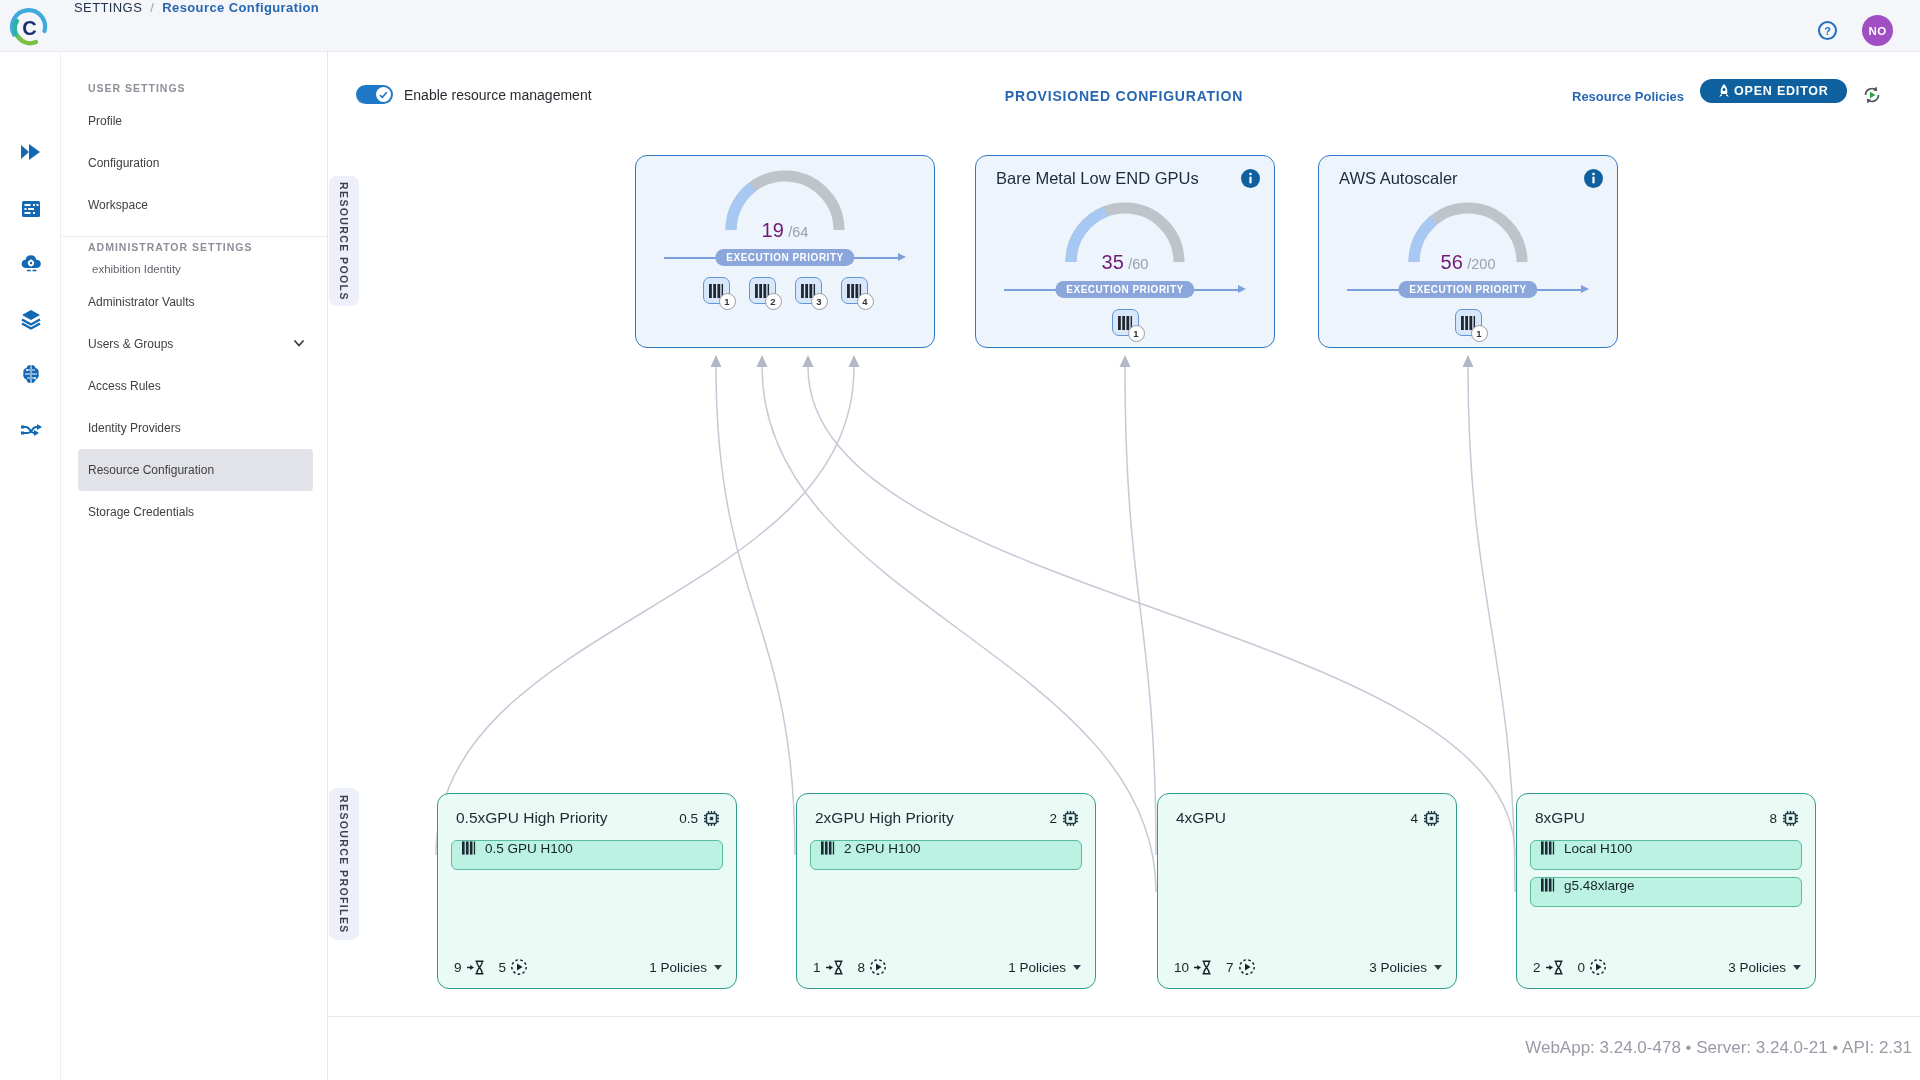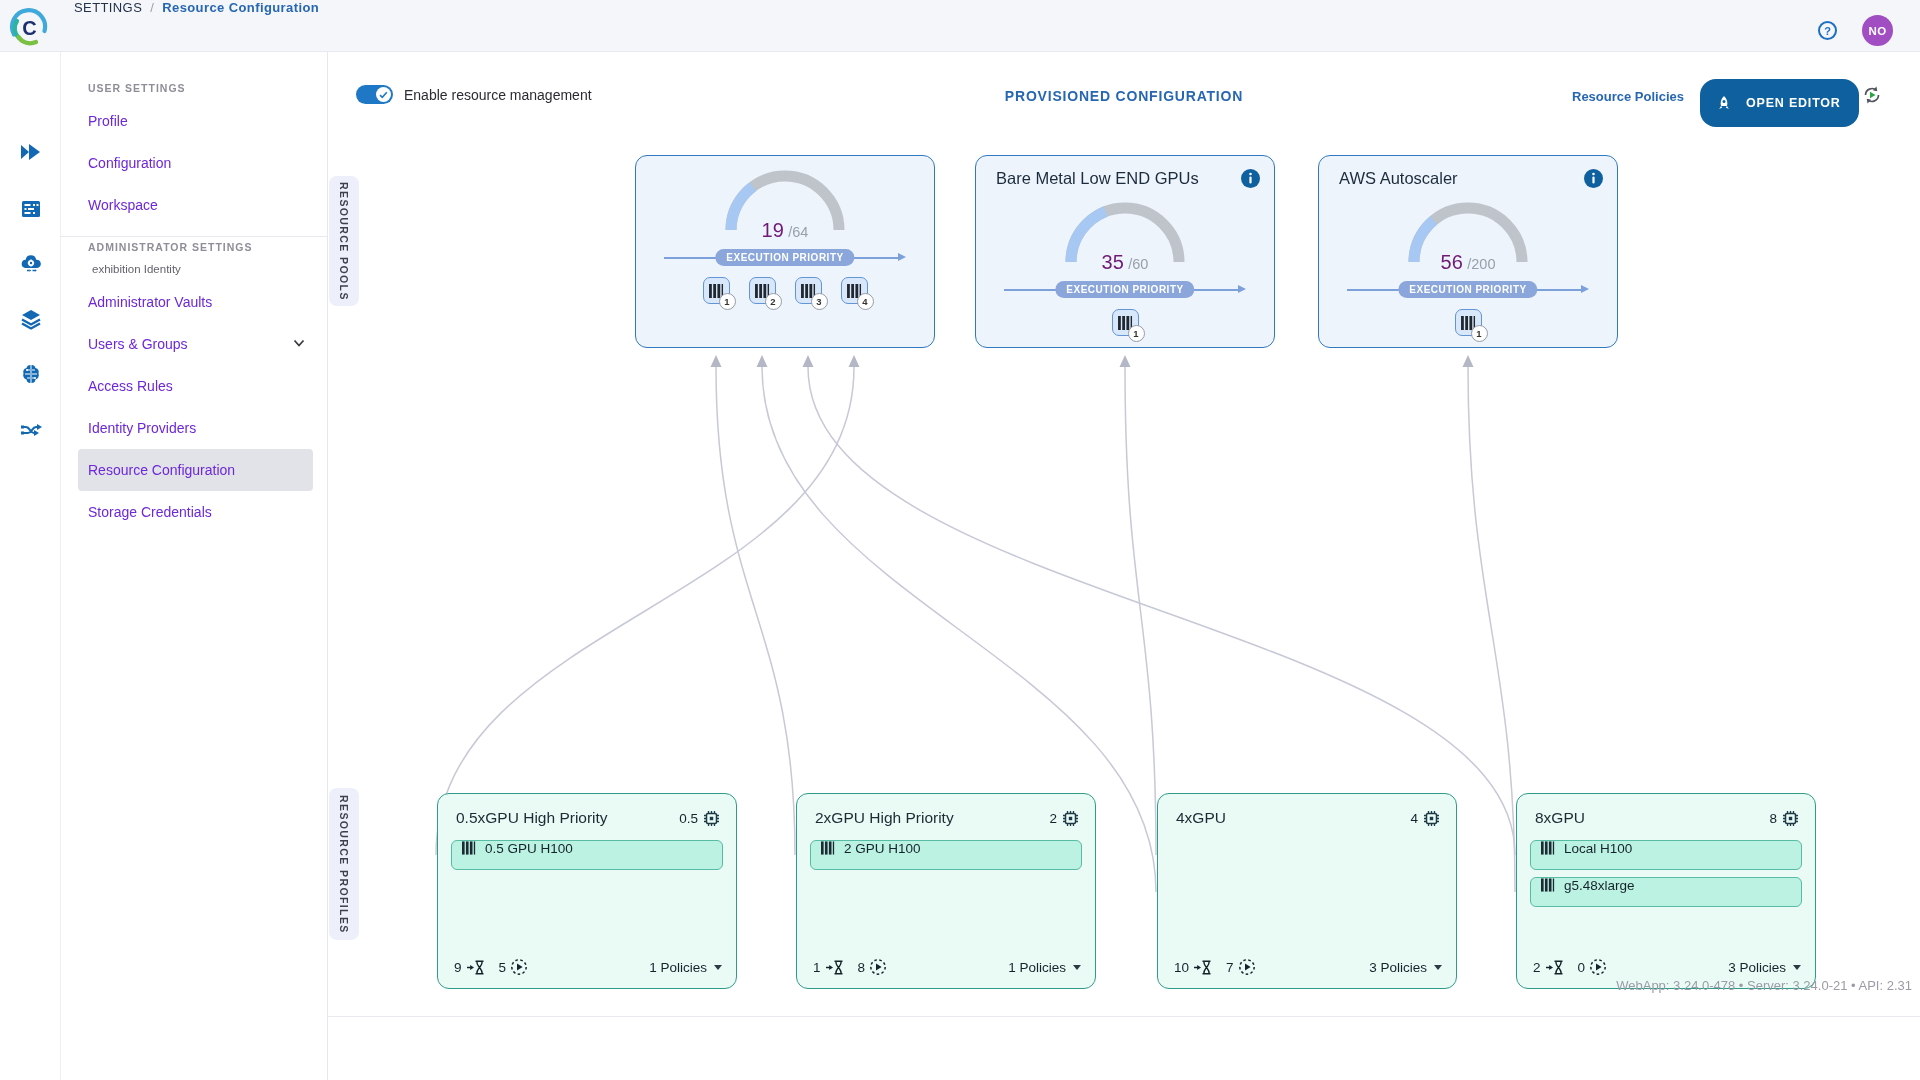--- a/index.html
+++ b/index.html
@@ -27,33 +27,33 @@
 
   
   .rail{position:absolute;left:0;top:52px;width:61px;height:1028px;background:#fff;border-right:1px solid #ededf3;z-index:4}
   .rail-icon{position:absolute;left:19px;width:24px;height:24px;cursor:pointer}
 
   
   .sidebar{position:absolute;left:61px;top:52px;width:267px;height:1028px;background:#fff;border-right:1px solid #e7e8ee;z-index:4;padding-top:26px}
   .sb-sec-header{margin:0 0 2px 27px;font-size:10.5px;font-weight:700;letter-spacing:1px;color:#8d8e98;height:20px;line-height:20px}
   .sb-sec-header.admin{}
   .sb-sub{margin:0 0 2px 31px;font-size:11.5px;color:#63636d;height:20px;line-height:20px}
-  .sb-item{position:relative;height:42px;line-height:42px;padding-left:27px;font-size:14px;color:#6d28d9;cursor:pointer;white-space:nowrap}
+  .sb-item{position:relative;height:42px;line-height:42px;padding-left:27px;font-size:12px;color:#404040;cursor:pointer;white-space:nowrap}
   .sb-item.selected{background:var(--sidebar-selected);border-radius:4px;margin:0 14px 0 17px;padding-left:10px}
   .sb-item .chev{position:absolute;right:22px;top:16px}
   .sb-divider{border-top:1px solid #e9e9ef;margin-top:10px}
 
   
   .toggle-row{position:absolute;left:356px;top:85px;display:flex;align-items:center;gap:11px;z-index:3}
   .toggle{width:37px;height:19px;border-radius:10px;background:#1f78c5;position:relative;cursor:pointer}
   .toggle .knob{position:absolute;right:2px;top:2px;width:15px;height:15px;border-radius:50%;background:#fff;display:flex;align-items:center;justify-content:center}
   .toggle-label{font-size:14px;color:#2b2b33}
   .main-title{position:absolute;left:1124px;top:88px;transform:translateX(-50%);font-size:14px;font-weight:700;letter-spacing:.8px;color:var(--accent-blue);z-index:3;white-space:nowrap}
   .res-policies{position:absolute;left:1572px;top:89px;font-size:13px;font-weight:600;color:var(--accent-blue);cursor:pointer;z-index:3;white-space:nowrap}
-  .open-editor{position:absolute;left:1700px;top:79px;height:48px;border-radius:16px;background:var(--button-bg);color:#fff;font-size:12.5px;font-weight:700;letter-spacing:.8px;display:flex;align-items:center;gap:16px;padding:0 18px;border:none;cursor:pointer;z-index:3;font-family:"Liberation Sans",sans-serif}
+  .open-editor{position:absolute;left:1700px;top:79px;height:24px;border-radius:16px;background:var(--button-bg);color:#fff;font-size:12.5px;font-weight:700;letter-spacing:.8px;display:flex;align-items:center;gap:4px;padding:0 18px;border:none;cursor:pointer;z-index:3;font-family:"Liberation Sans",sans-serif}
   .refresh-btn{position:absolute;left:1861px;top:84px;width:22px;height:22px;cursor:pointer;z-index:3}
 
   
   .v-tab{position:absolute;left:329px;width:30px;background:#edeffa;border-radius:8px;display:flex;align-items:center;justify-content:center;z-index:3}
   .v-tab span{writing-mode:vertical-rl;font-size:10.5px;font-weight:600;letter-spacing:1.4px;color:#3c414d;white-space:nowrap}
   .v-tab.pools{top:176px;height:130px}
   .v-tab.profiles{top:788px;height:152px}
 
   
   .connectors{position:absolute;inset:0;z-index:1;pointer-events:none}
@@ -83,21 +83,21 @@
   .pf-tags{margin:13px 13px 0}
   .tag{height:30px;margin-bottom:7px;background:var(--tag-bg);border:1px solid var(--tag-border);border-radius:6px;display:flex;align-items:flex-start;gap:9px;padding:0 10px;font-size:13.5px;color:#15242c}
   .pf-foot{position:absolute;left:16px;right:14px;bottom:12px;display:flex;justify-content:space-between;align-items:center;font-size:13.5px;color:#15242c}
   .pf-stats{display:flex;align-items:center;gap:14px}
   .pf-stat{display:flex;align-items:center;gap:4px}
   .pf-policies{display:flex;align-items:center;gap:7px;cursor:pointer}
   .caret-down{width:0;height:0;border-top:5px solid #2b3b44;border-left:4.5px solid transparent;border-right:4.5px solid transparent}
 
   
   .footer-line{position:absolute;left:328px;right:0;top:1016px;border-top:1px solid #e9eaf0;z-index:2}
-  .footer-text{position:absolute;right:8px;top:978px;font-size:13px;color:var(--footer-text);z-index:2}
+  .footer-text{position:absolute;right:8px;top:1038px;font-size:17px;color:var(--footer-text);z-index:2}
 </style>
 </head>
 <body>
 
 <div class="page">
 
   <svg class="connectors" width="1920" height="1080" viewBox="0 0 1920 1080">
       <path d="M716,367 C716,602 795,620 795,855" fill="none" stroke="#c6c9d6" stroke-width="1.5"></path>
       <polygon points="710.5,367 721.5,367 716,355" fill="#b4b8c6"></polygon>
       <path d="M762,367 C762,602 1156,657 1156,892" fill="none" stroke="#c6c9d6" stroke-width="1.5"></path>

